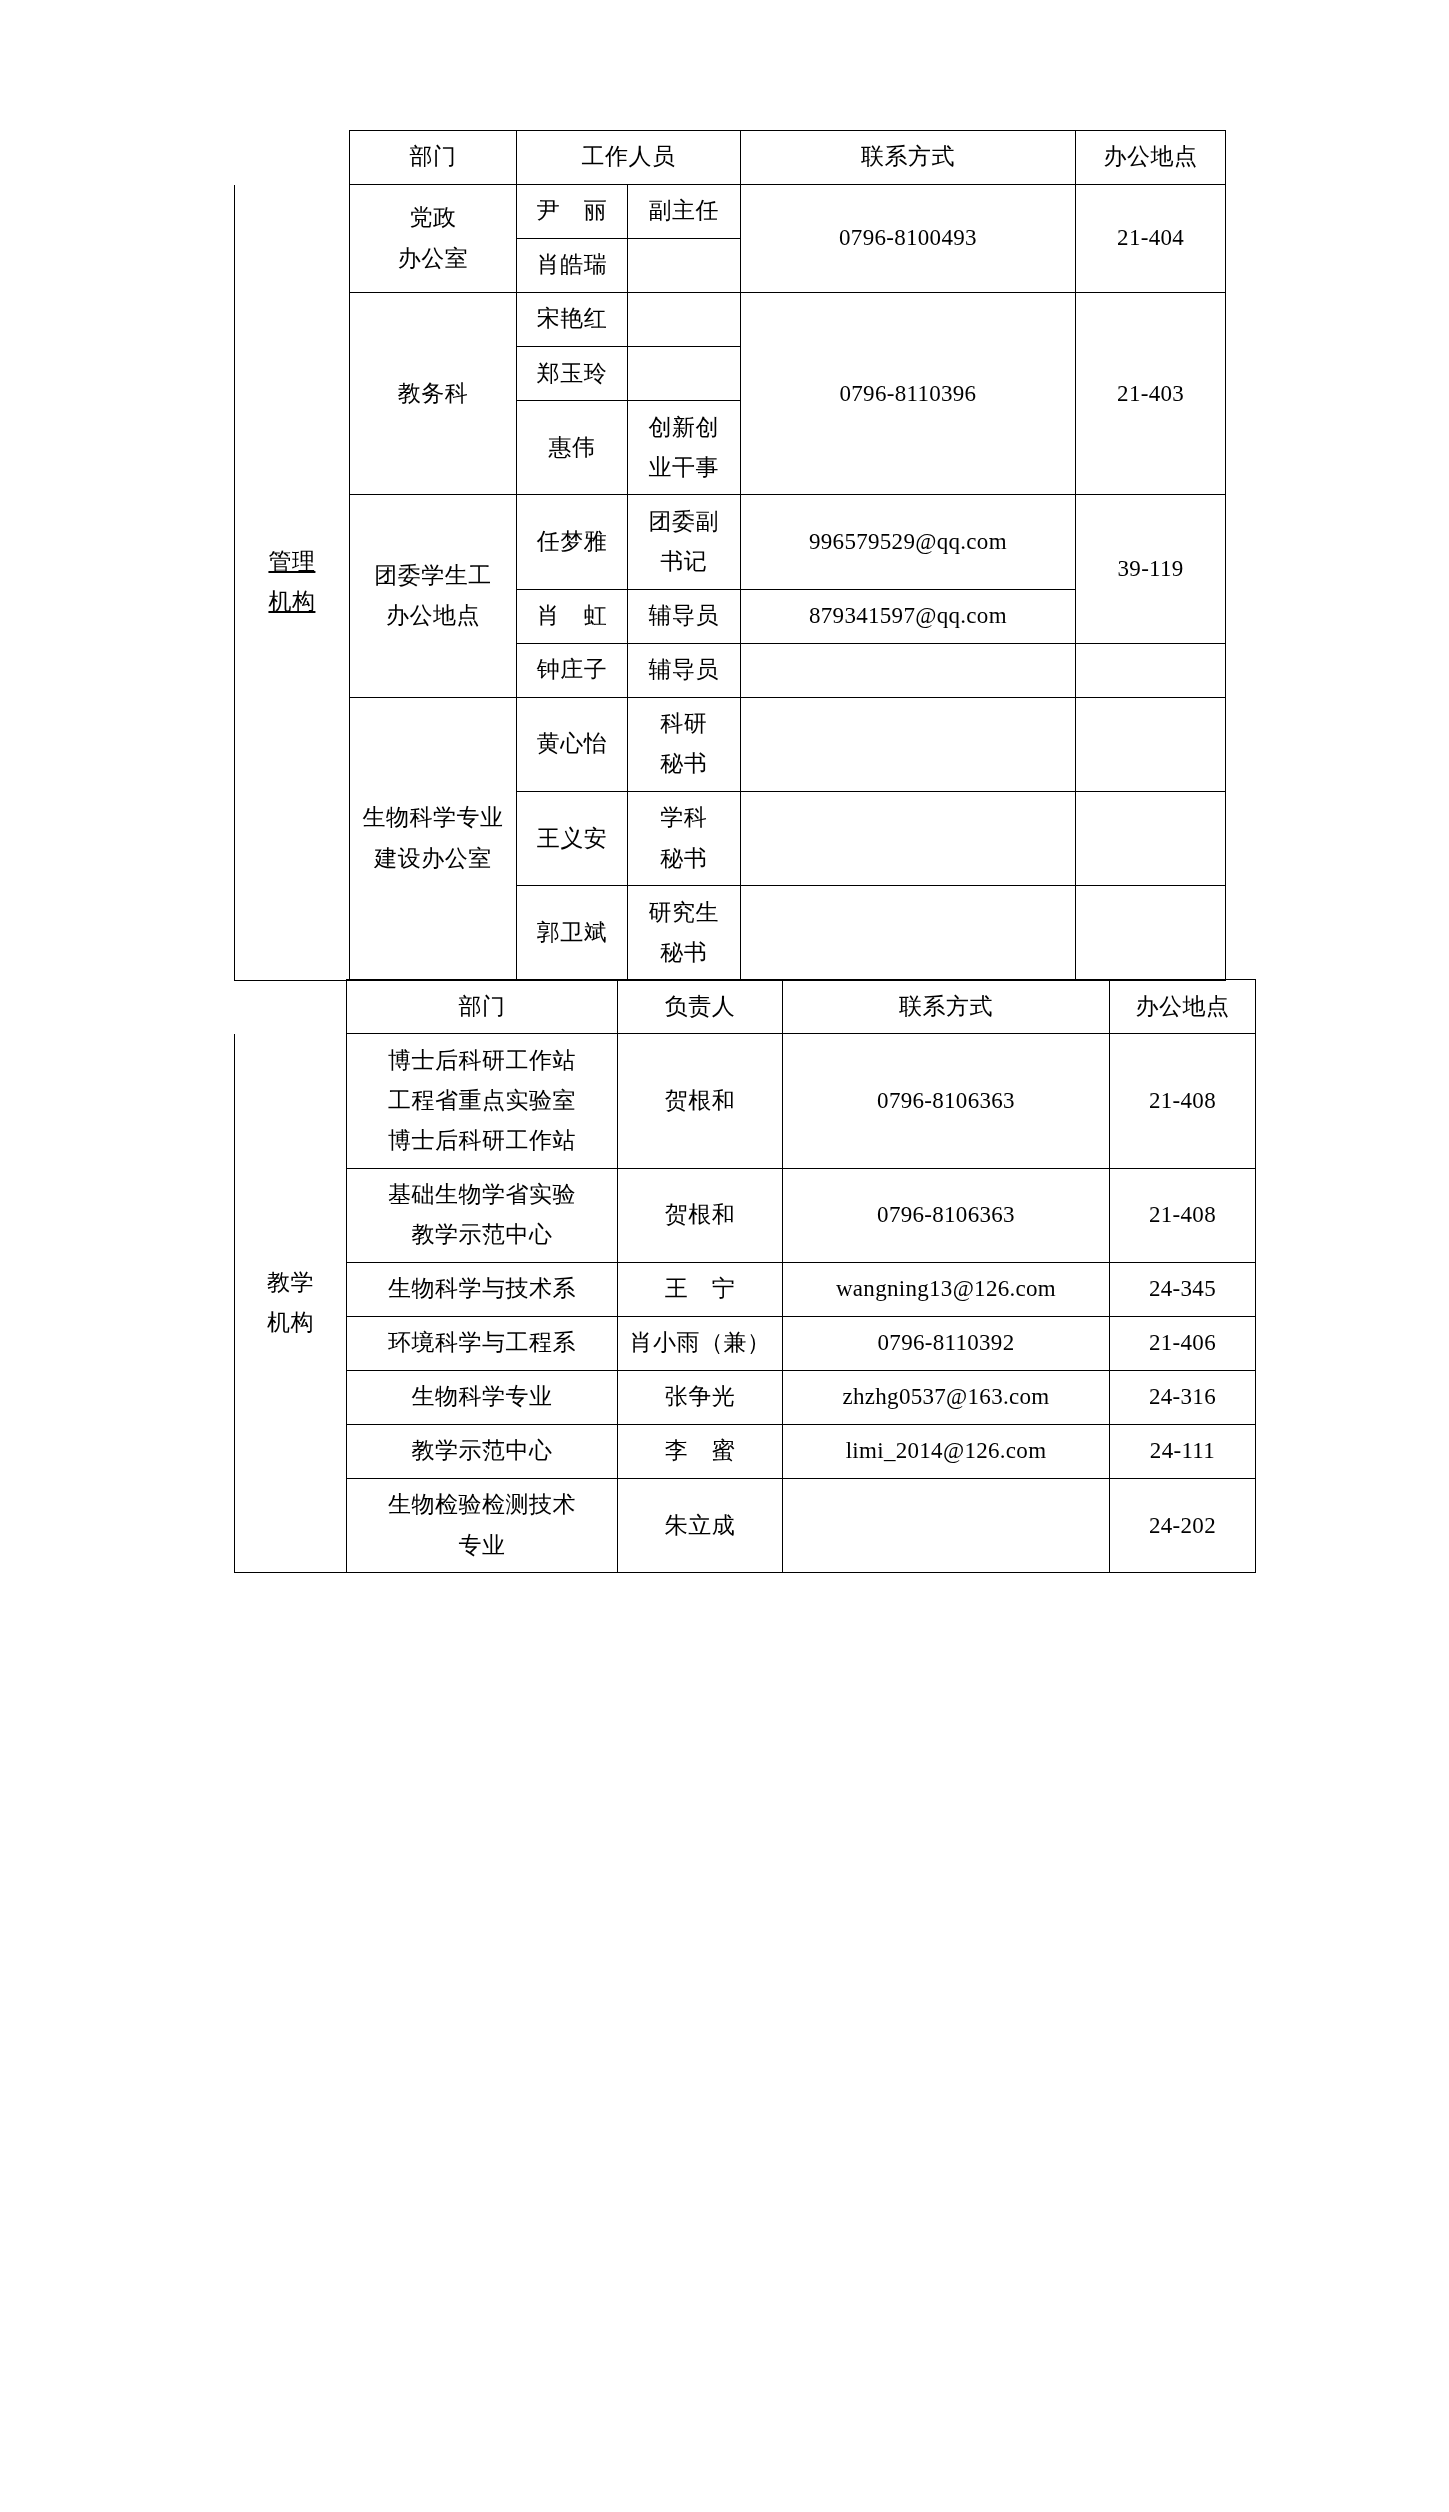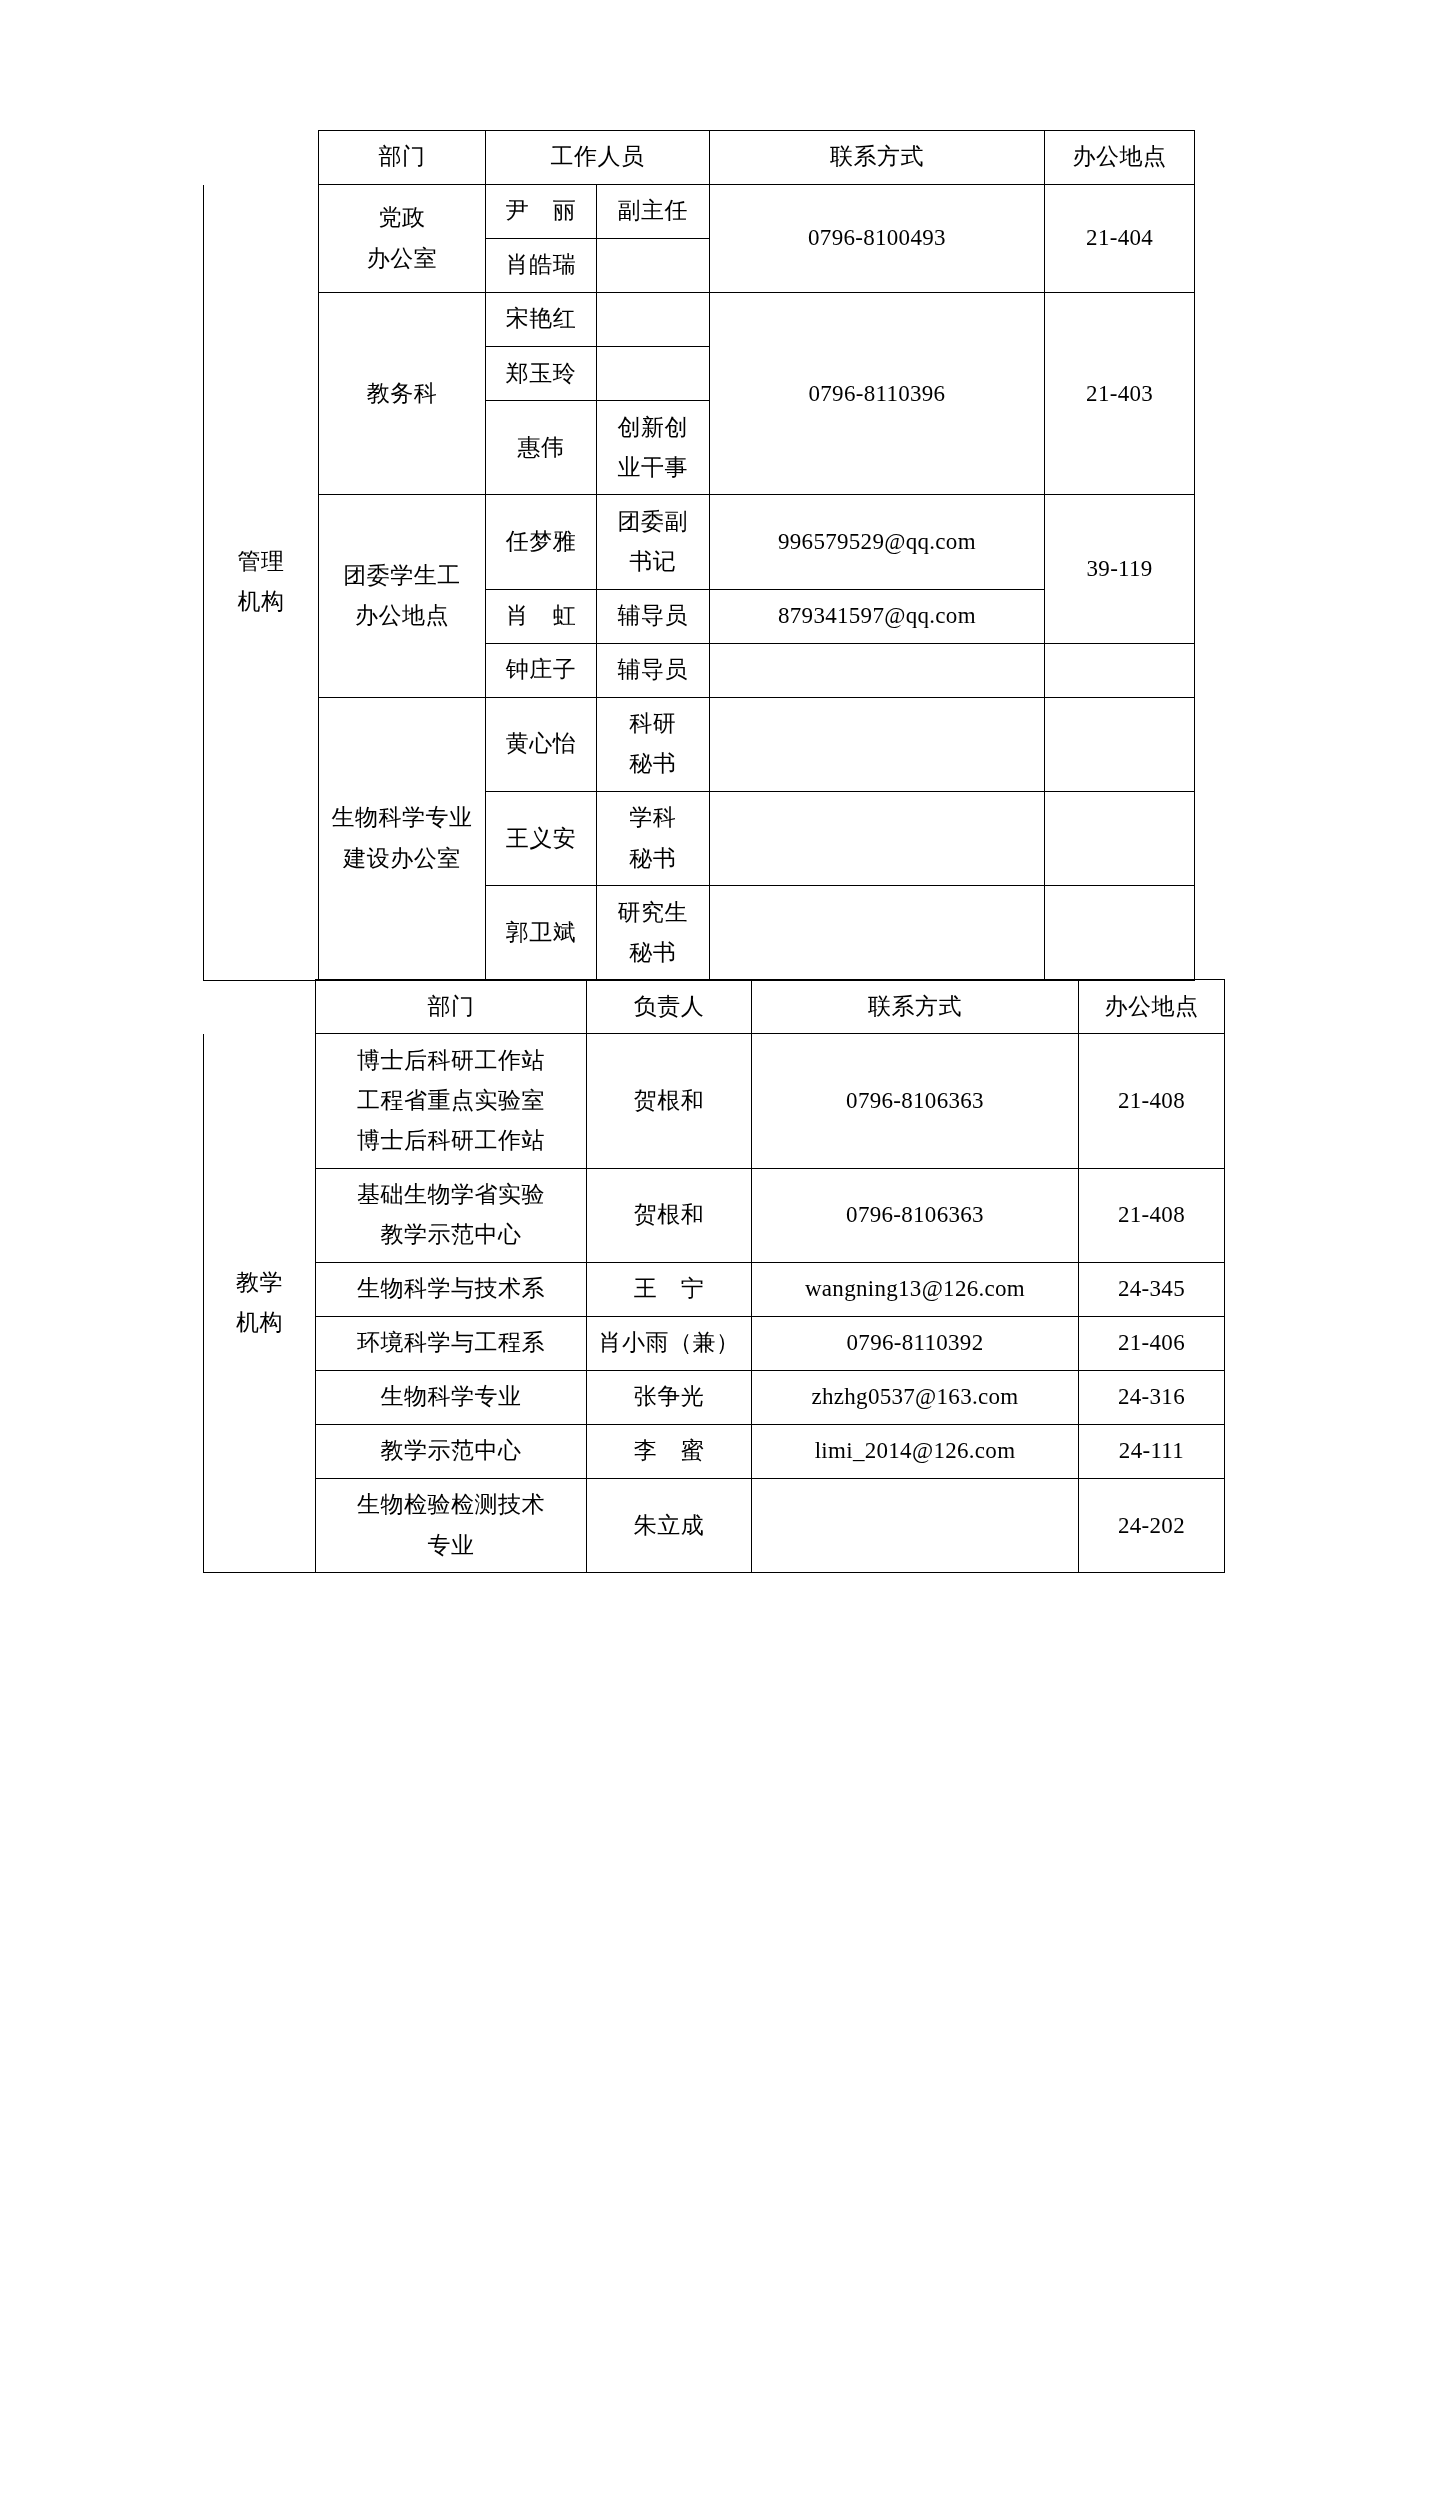--- a/index.html
+++ b/index.html
@@ -23,20 +23,21 @@
   .tbl-wrap {
     position: absolute;
     left: 203px;
     top: 130px;
     width: 1044px;
   }
   table.doc {
     border-collapse: collapse;
     table-layout: fixed;
     width: 992px;
+    margin-left: 31px;
   }
   table.doc td {
     border: 1.5px solid #000000;
     text-align: center;
     vertical-align: middle;
     font-size: 23px;
     line-height: 1.75;
     padding: 6.4px 3.7px;
     font-family: "Liberation Serif", "DejaVu Serif", serif;
   }
@@ -79,21 +80,21 @@
 
         <tr>
           <td class="cjk nob" style="border-top:1.5px solid #000;border-left:1.5px solid #000;border-bottom:none;border-right:none;"></td>
           <td class="cjk">部门</td>
           <td class="cjk" colspan="2">工作人员</td>
           <td class="cjk">联系方式</td>
           <td class="cjk">办公地点</td>
         </tr>
 
         <tr>
-          <td class="cjk block-label" rowspan="11" style="border-top:none;">
+          <td class="cjk block-label" rowspan="11" style="border-top:none;text-decoration:underline;">
             <div>管理</div>
             <div>机构</div>
           </td>
           <td class="cjk two-line" rowspan="2">
             <div>党政</div>
             <div>办公室</div>
           </td>
           <td class="cjk">尹　丽</td>
           <td class="cjk">副主任</td>
           <td class="lat" rowspan="2">0796-8100493</td>

